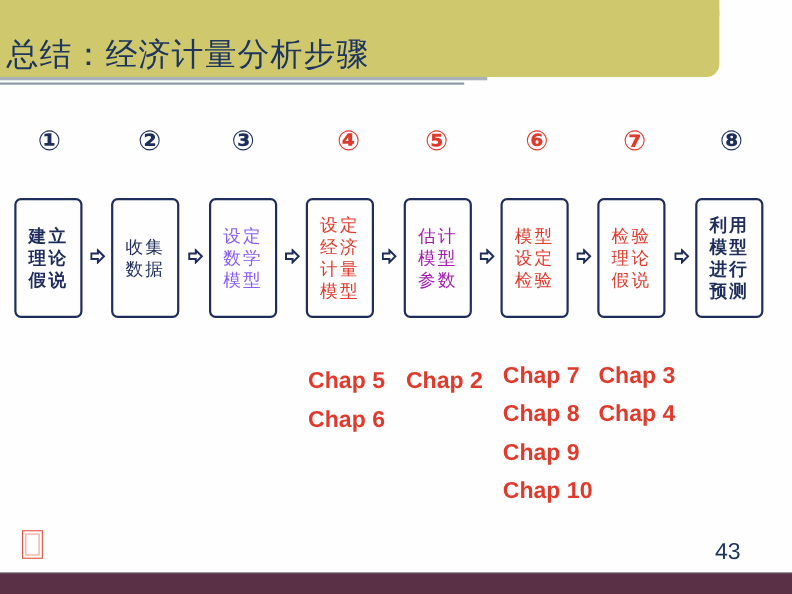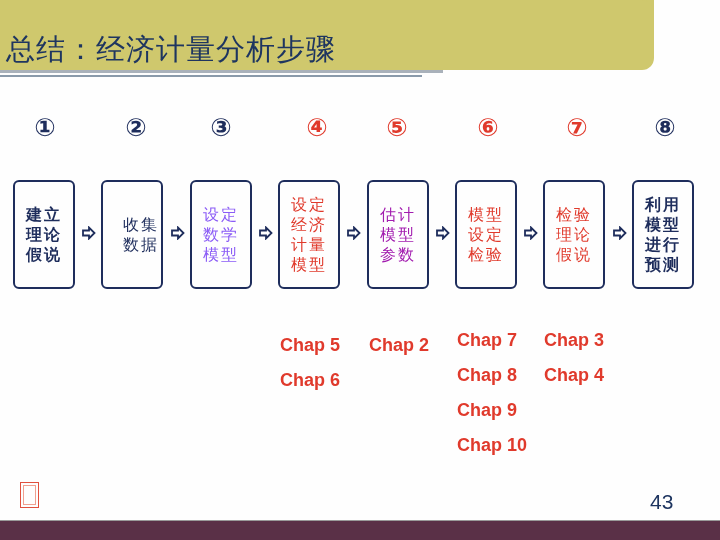--- a/index.html
+++ b/index.html
@@ -6,21 +6,21 @@
   body { width:720px; height:540px; position:relative; background:#fefefe; overflow:hidden; font-family:"DejaVu Sans", sans-serif; }
   .title-bar { position:absolute; left:0; top:0; width:654px; height:70px; background:#cfc86d; border-radius:0 0 12px 0; }
   .title-bar::before { content:""; position:absolute; right:0; top:0; width:14px; height:14px; background:#cfc86d; border-radius:0 12px 0 0; }
   .title-text { position:absolute; left:6px; top:30px; font-family:Liberation Serif, serif; font-size:29px; color:#1e3560; letter-spacing:1px; }
   .title-underline1 { position:absolute; left:0; top:70px; width:443px; height:3px; background:#a9b1ba; }
   .title-underline2 { position:absolute; left:0; top:75px; width:422px; height:2px; background:#8a9aaa; }
   .num { position:absolute; top:113px; width:36px; text-align:center; font-size:25px; font-weight:bold; }
   .box { position:absolute; top:180px; width:62px; height:109px; border:2.5px solid #1e2d5c; border-radius:6px; box-sizing:border-box; display:flex; align-items:center; justify-content:center; }
   .box-text { font-family:"DejaVu Serif", serif; font-size:16px; line-height:20px; width:40px; text-align:center; word-break:break-all; letter-spacing:2px; }
   .arrow { position:absolute; top:226px; width:14px; height:14px; }
-  .chap { position:absolute; font-family:"Liberation Sans", sans-serif; font-weight:bold; font-size:18px; color:#e03a2c; }
+  .chap { position:absolute; font-family:"Liberation Sans", sans-serif; font-weight:bold; font-size:21px; color:#e03a2c; }
   .seal { position:absolute; left:20px; top:482px; width:19px; height:26px; border:1.5px solid #e0503e; box-sizing:border-box; }
   .seal-inner { position:absolute; inset:2px; border:1px solid #f0a090; }
   .page-num { position:absolute; left:650px; top:490px; font-family:"Liberation Sans", sans-serif; font-size:21px; color:#1e3560; }
   .footer-line { position:absolute; left:0; top:520px; width:720px; height:1px; background:#9a9a9a; }
   .footer { position:absolute; left:0; top:521px; width:720px; height:19px; background:#5a3047; }
 </style>
 </head>
 <body>
 
 <div class="title-bar"></div>
@@ -33,21 +33,21 @@
 <div class="num" style="left:203px;color:#1e2d5c;">③</div>
 <div class="num" style="left:299px;color:#e03a2c;">④</div>
 <div class="num" style="left:379px;color:#e03a2c;">⑤</div>
 <div class="num" style="left:470px;color:#e03a2c;">⑥</div>
 <div class="num" style="left:559px;color:#e03a2c;">⑦</div>
 <div class="num" style="left:647px;color:#1e2d5c;">⑧</div>
 
 <div class="box" style="left:13px;">
     <div class="box-text" style="color:#1e2d5c;font-weight:bold;">建立理论假说</div>
   </div>
-<div class="box" style="left:101px;justify-content:flex-end;">
+<div class="box" style="left:101px;">
     <div class="box-text" style="color:#1e2d5c;">收集数据</div>
   </div>
 <div class="box" style="left:190px;">
     <div class="box-text" style="color:#8b5cf6;">设定数学模型</div>
   </div>
 <div class="box" style="left:278px;">
     <div class="box-text" style="color:#e03a2c;">设定经济计量模型</div>
   </div>
 <div class="box" style="left:367px;">
     <div class="box-text" style="color:#a21caf;">估计模型参数</div>

